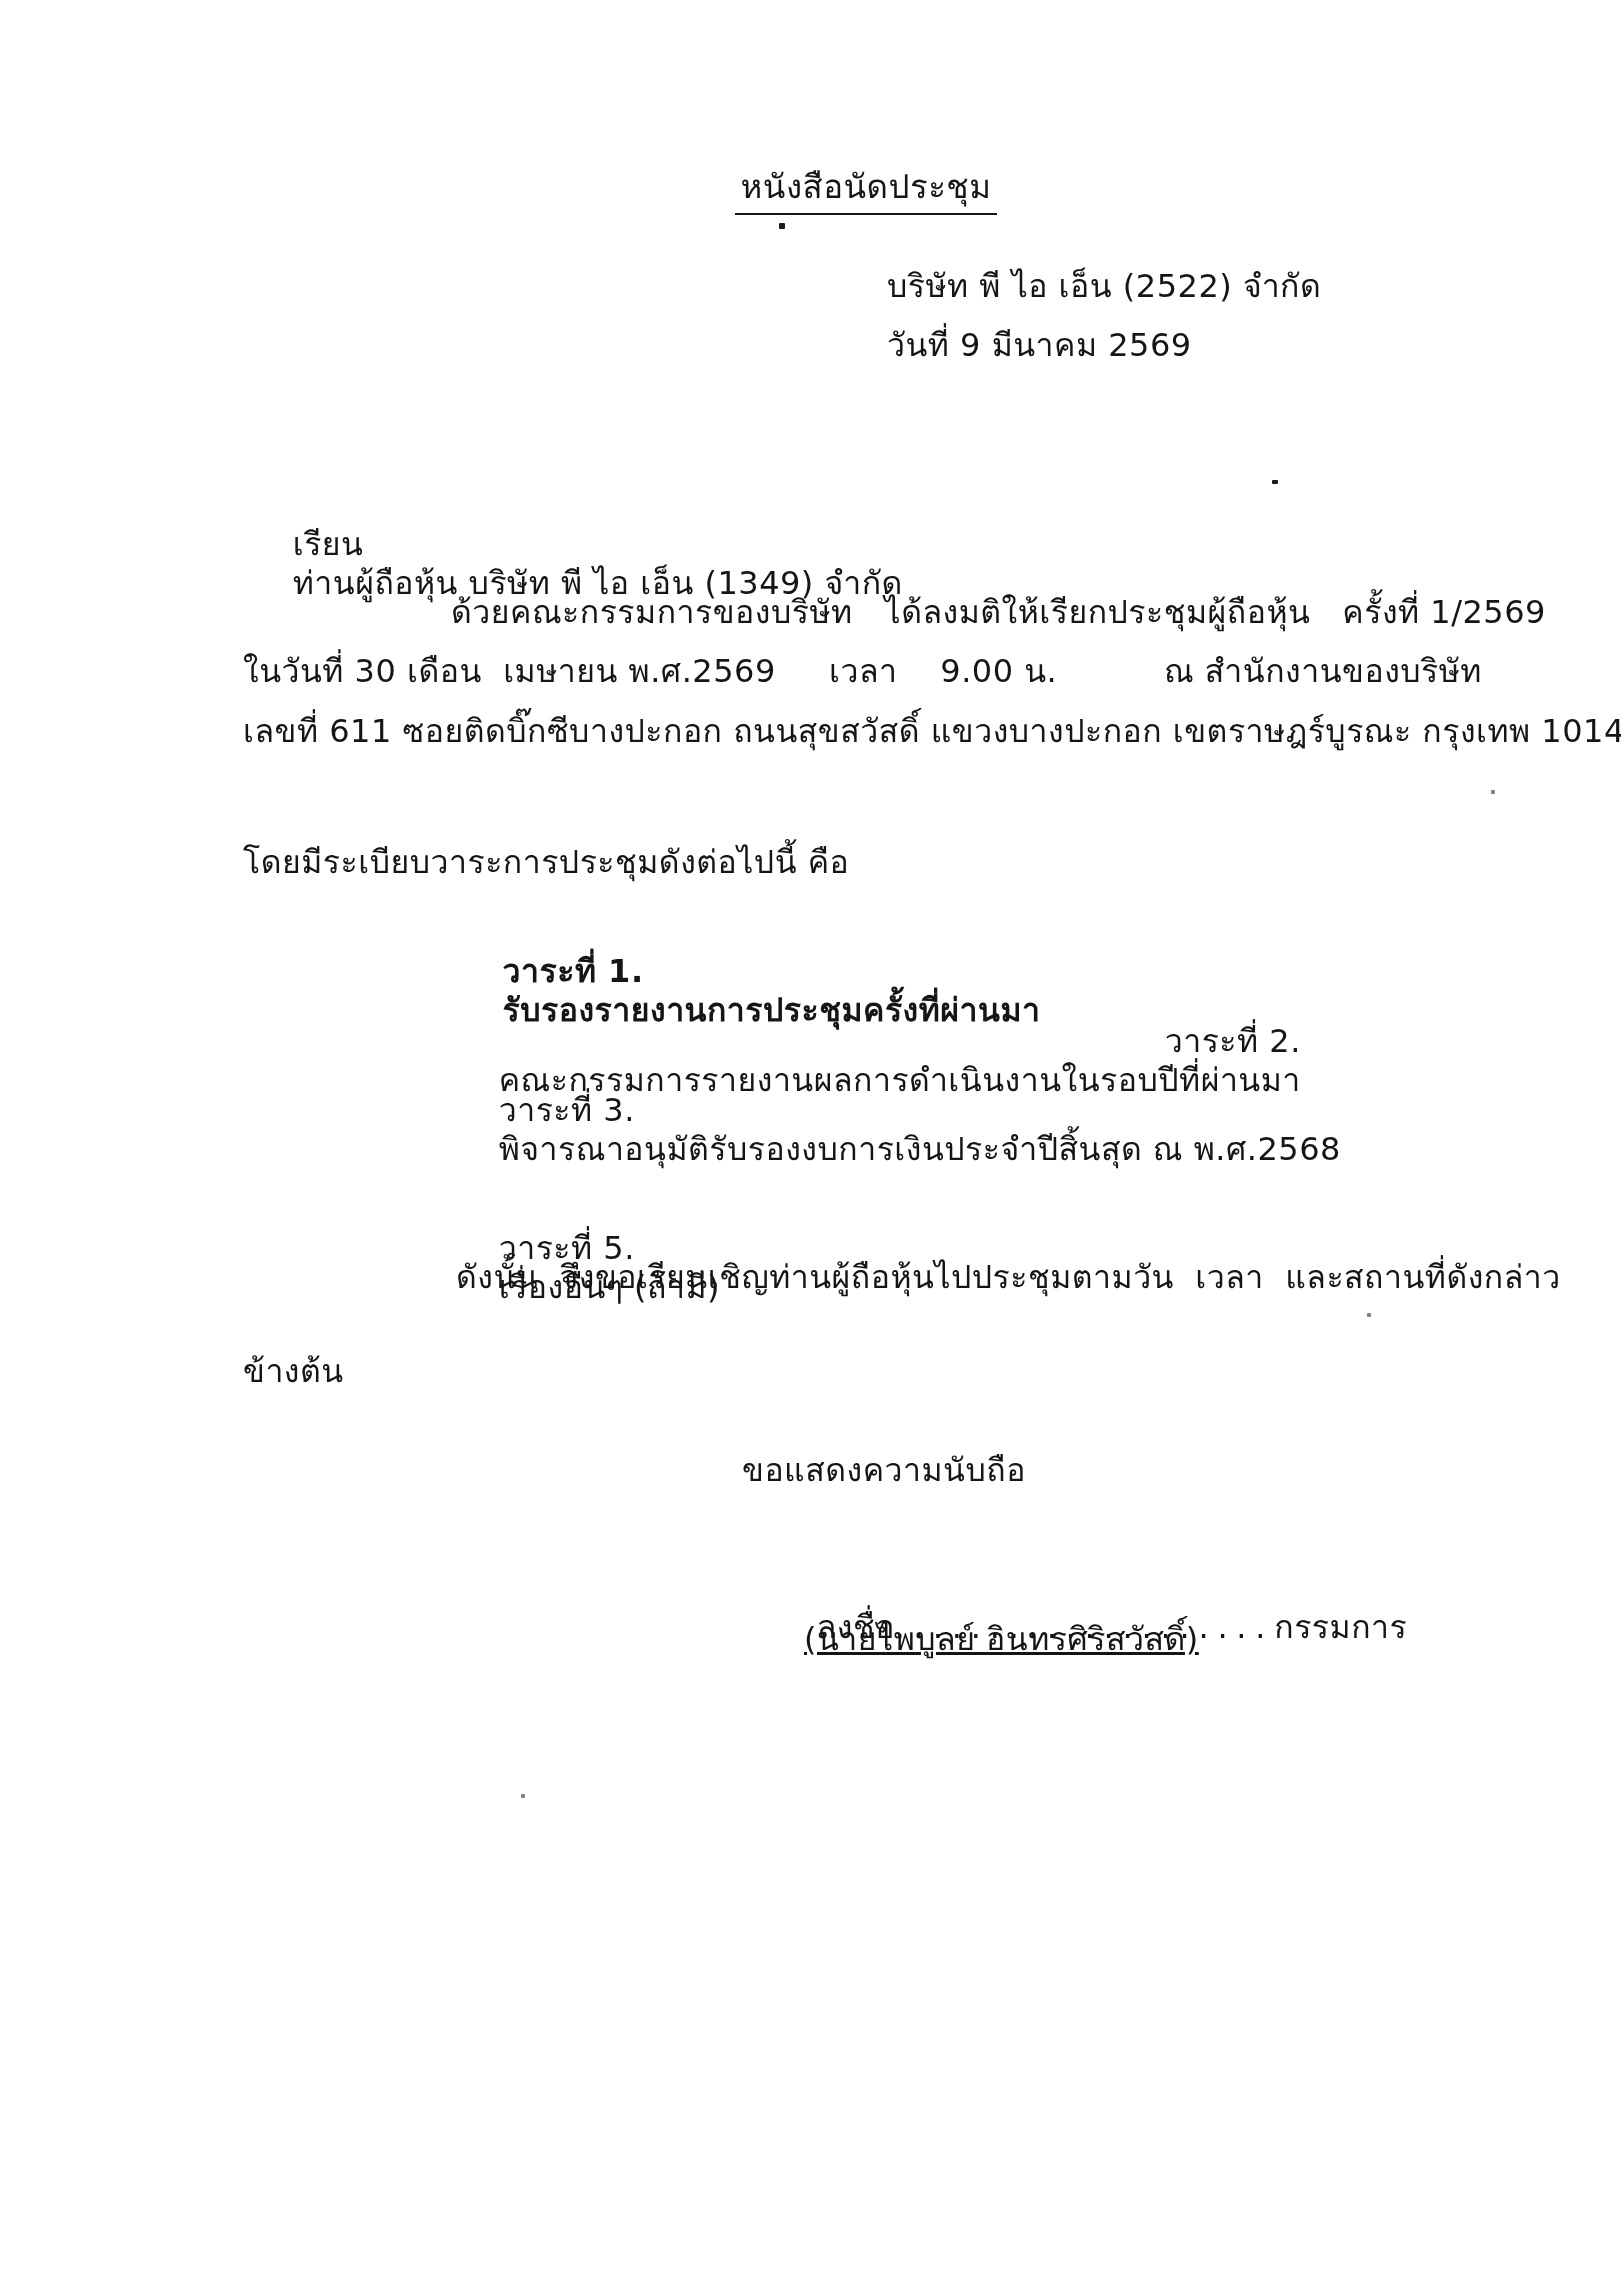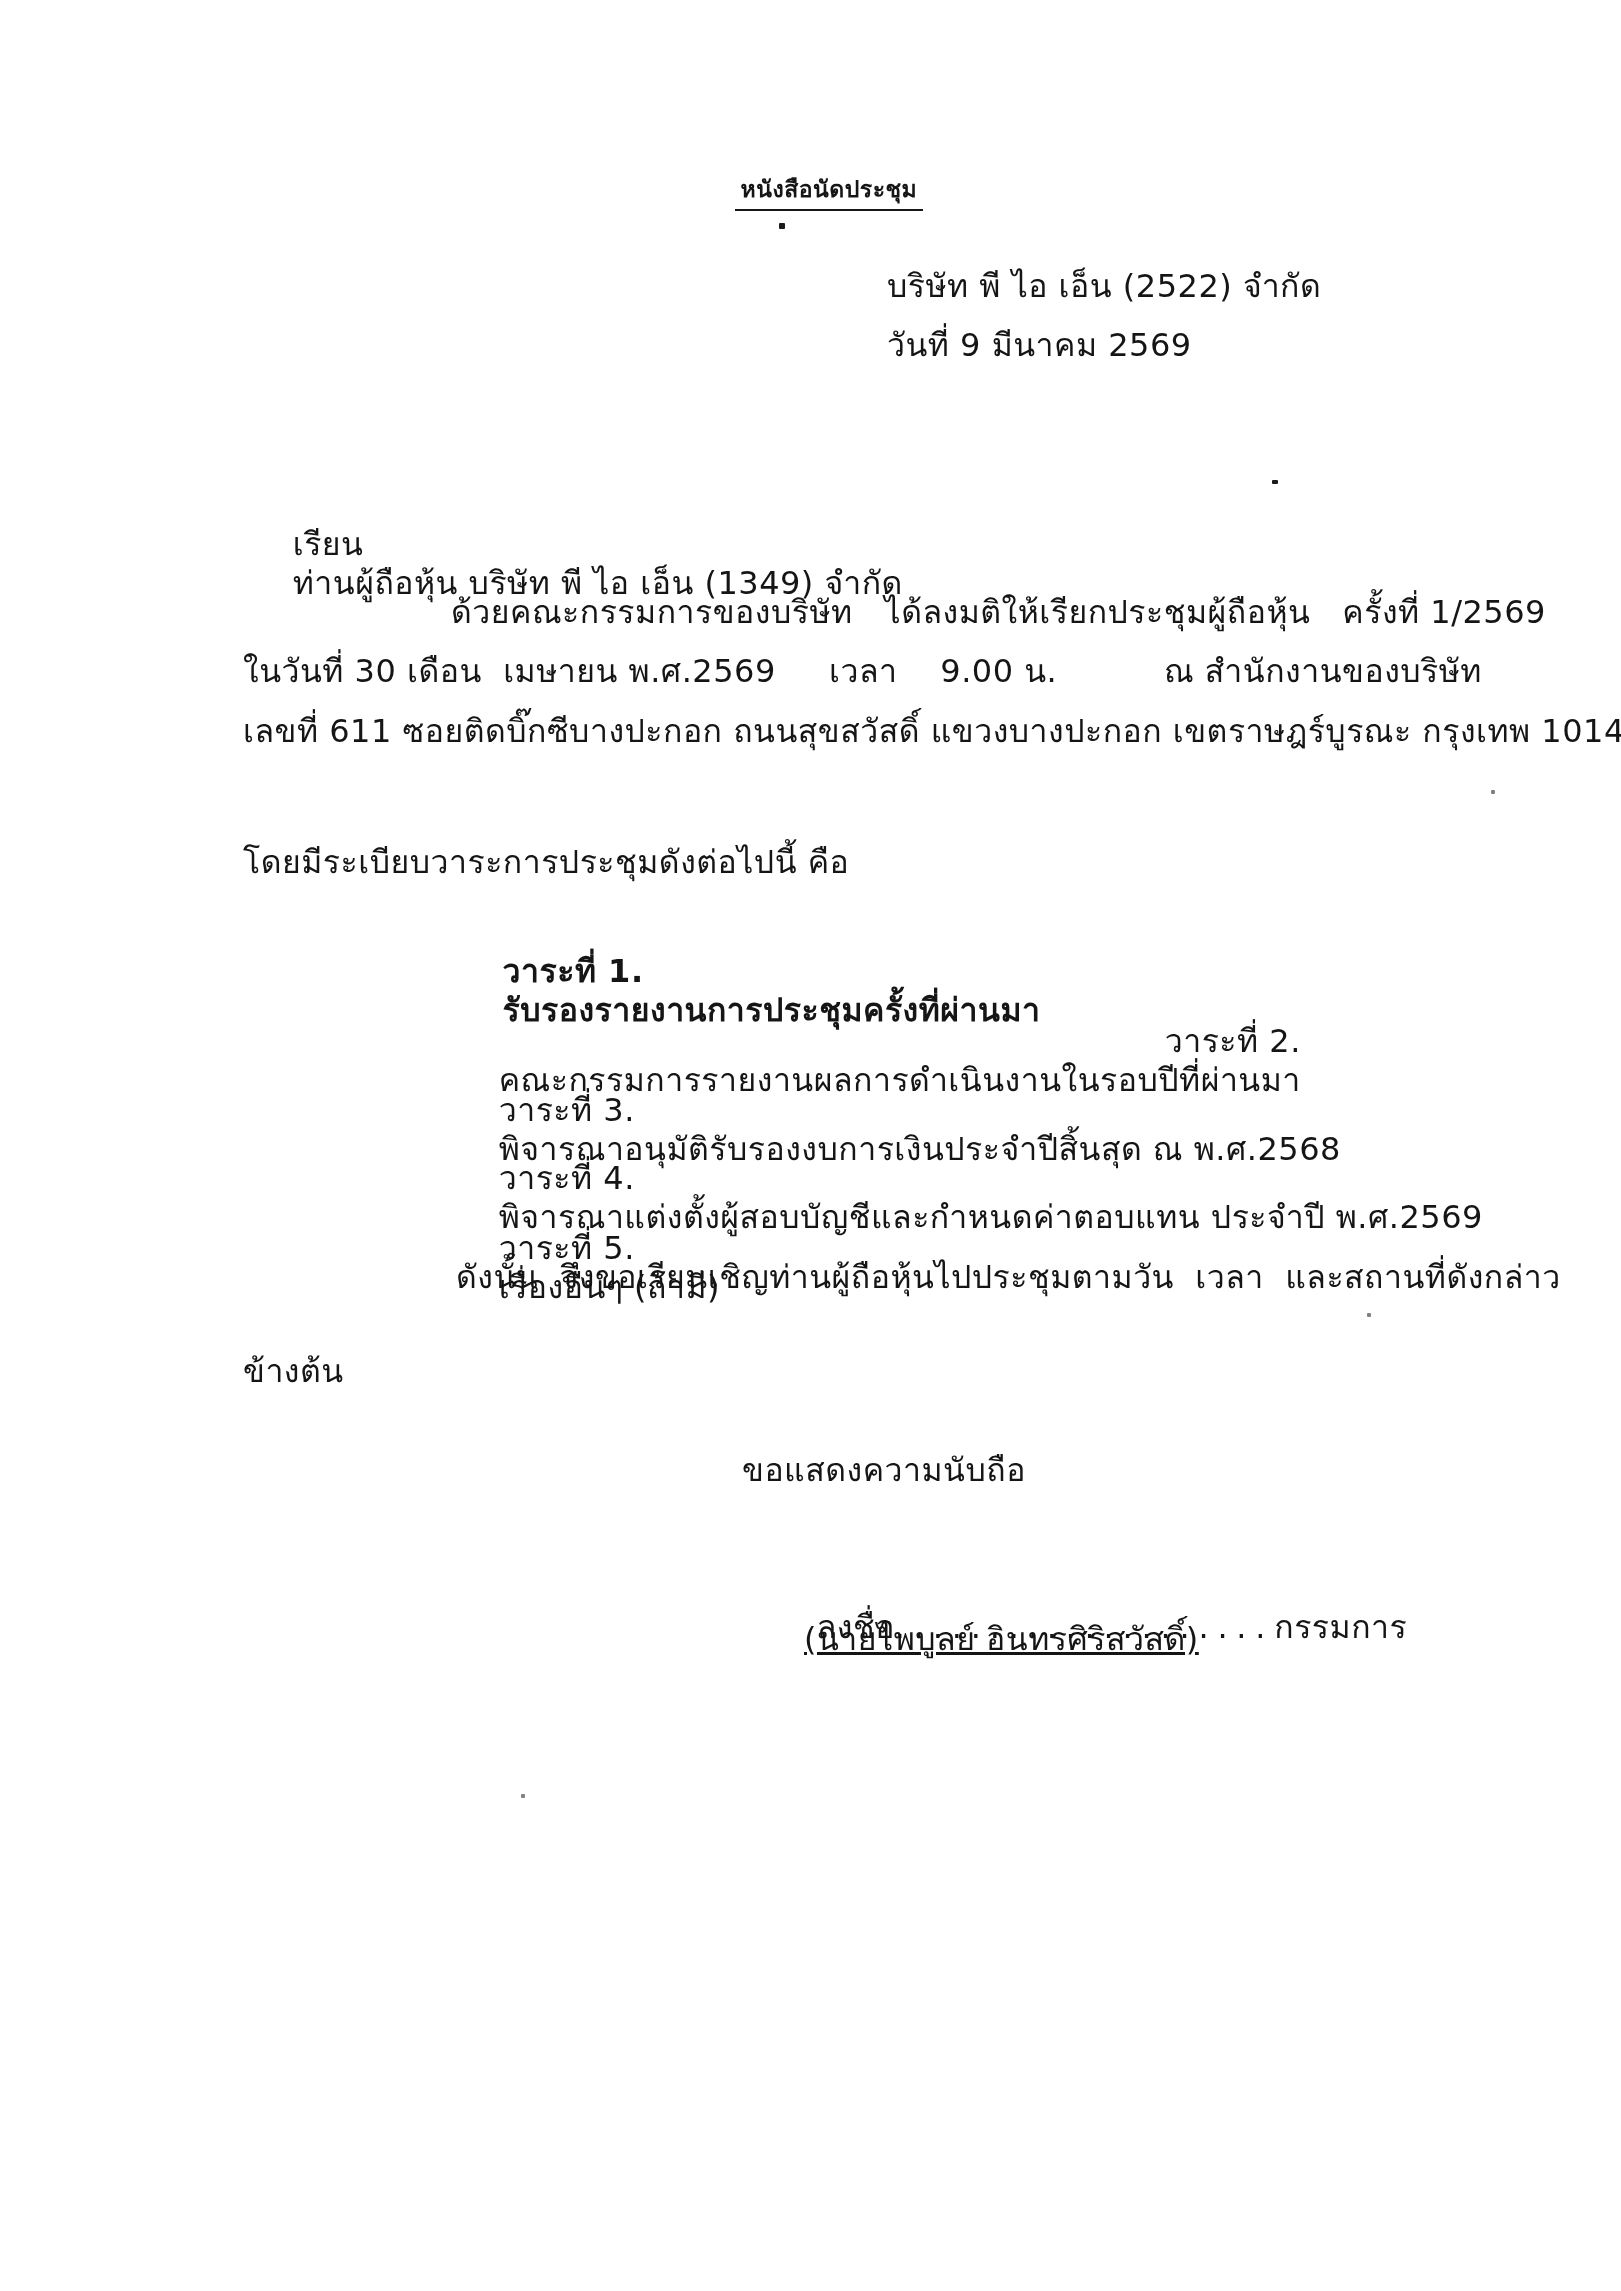--- a/index.html
+++ b/index.html
@@ -19,22 +19,22 @@
   }
   .line {
     position: absolute;
     white-space: pre;
     font-size: 32px;
     line-height: 1.2;
     color: #151515;
     letter-spacing: 0.5px;
   }
   .doc-title {
-    font-size: 23px;
-    font-weight: bold;
+    font-size: 33px;
+    font-weight: normal;
     border-bottom: 2.9px solid #161616;
     padding: 0 5.9px 6.9px 5.9px;
   }
   .label-col {
     display: inline-block;
     min-width: 98px;
   }
   .agenda-label {
     display: inline-block;
     min-width: 139px;
@@ -84,24 +84,20 @@
     <span>รับรองรายงานการประชุมครั้งที่ผ่านมา</span>
   </div>
   <div class="line" style="left:456px; top:984px;text-align:right;">
     <span class="agenda-label">วาระที่ 2.</span>
     <span>คณะกรรมการรายงานผลการดำเนินงานในรอบปีที่ผ่านมา</span>
   </div>
   <div class="line" style="left:456px; top:1053px;">
     <span class="agenda-label">วาระที่ 3.</span>
     <span>พิจารณาอนุมัติรับรองงบการเงินประจำปีสิ้นสุด ณ พ.ศ.2568</span>
   </div>
-  <div class="line" style="left:456px; top:1121px;">
-    <span class="agenda-label">วาระที่ 4.</span>
-    <span>พิจารณาแต่งตั้งผู้สอบบัญชีและกำหนดค่าตอบแทน ประจำปี พ.ศ.2569</span>
-  </div>
   <div class="line" style="left:456px; top:1191px;">
     <span class="agenda-label">วาระที่ 5.</span>
     <span>เรื่องอื่นๆ (ถ้ามี)</span>
   </div>
 
   <div class="line" style="left:456px; top:1258px;">ดังนั้น  จึงขอเรียนเชิญท่านผู้ถือหุ้นไปประชุมตามวัน  เวลา  และสถานที่ดังกล่าว</div>
   <div class="line" style="left:243px; top:1352px;">ข้างต้น</div>
 
   <div class="line" style="left:742px; top:1451px;">ขอแสดงความนับถือ</div>
 

